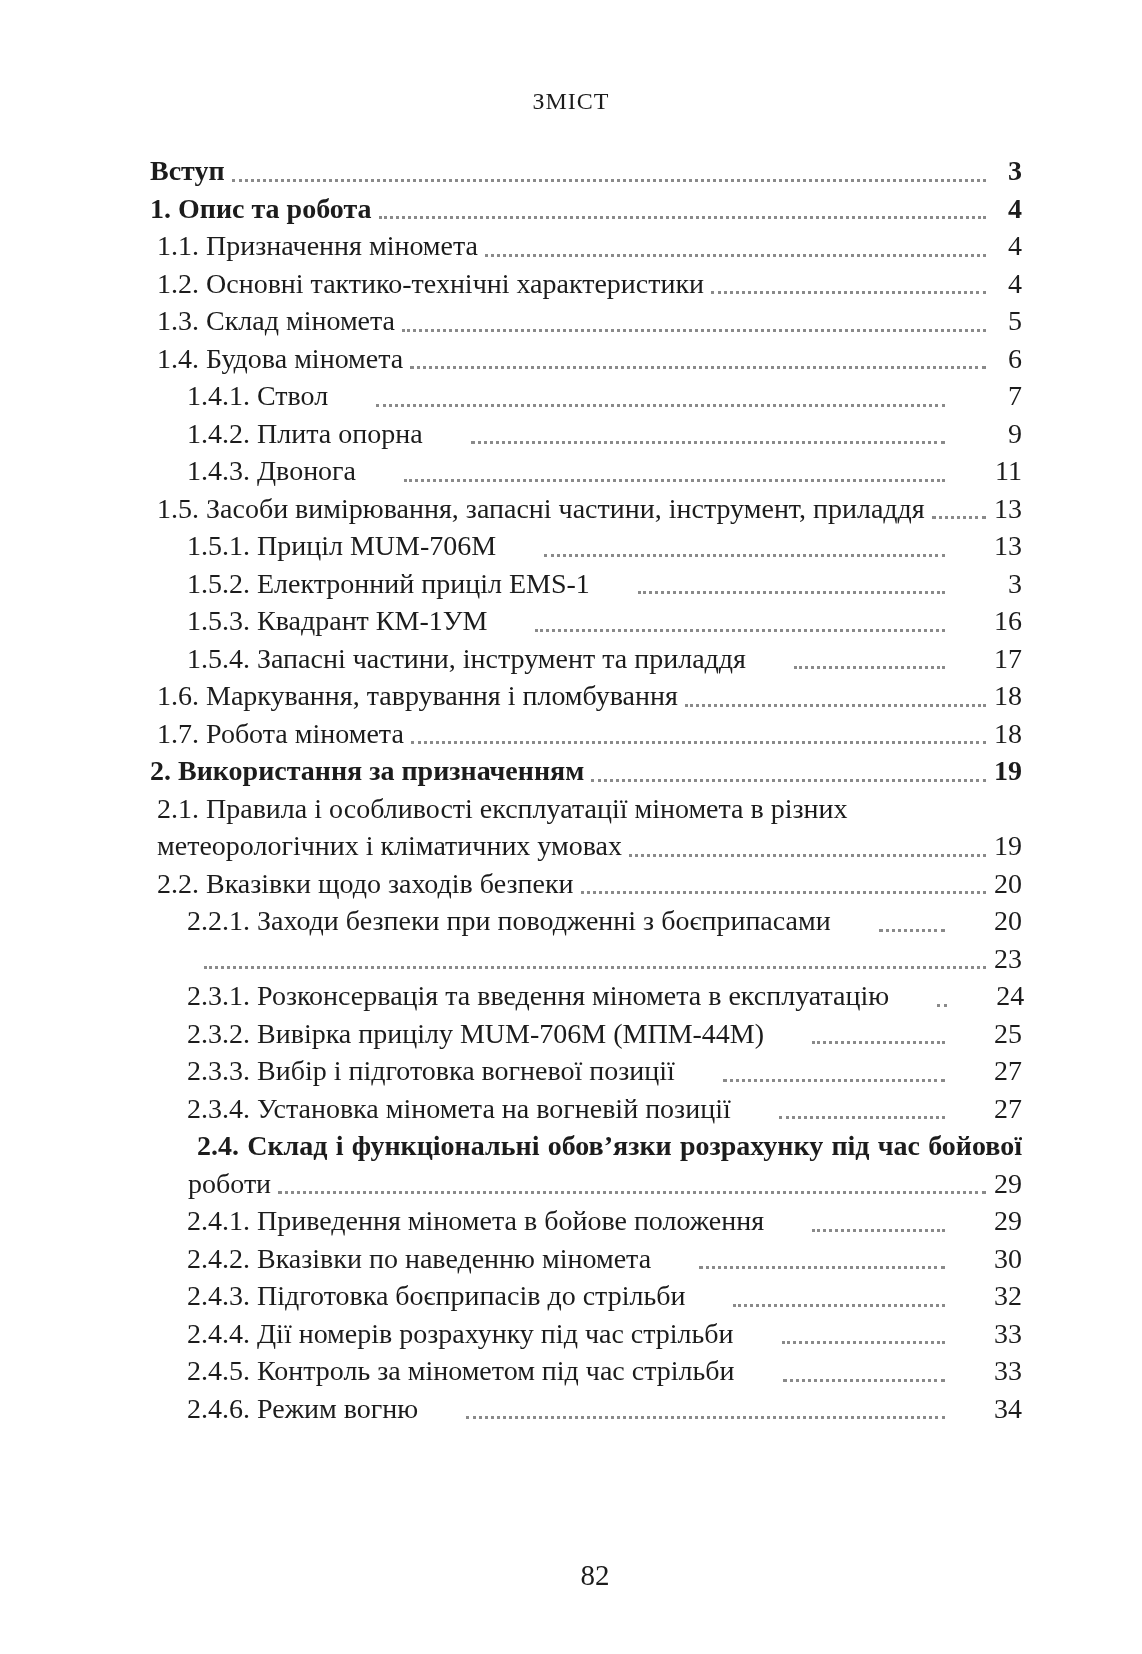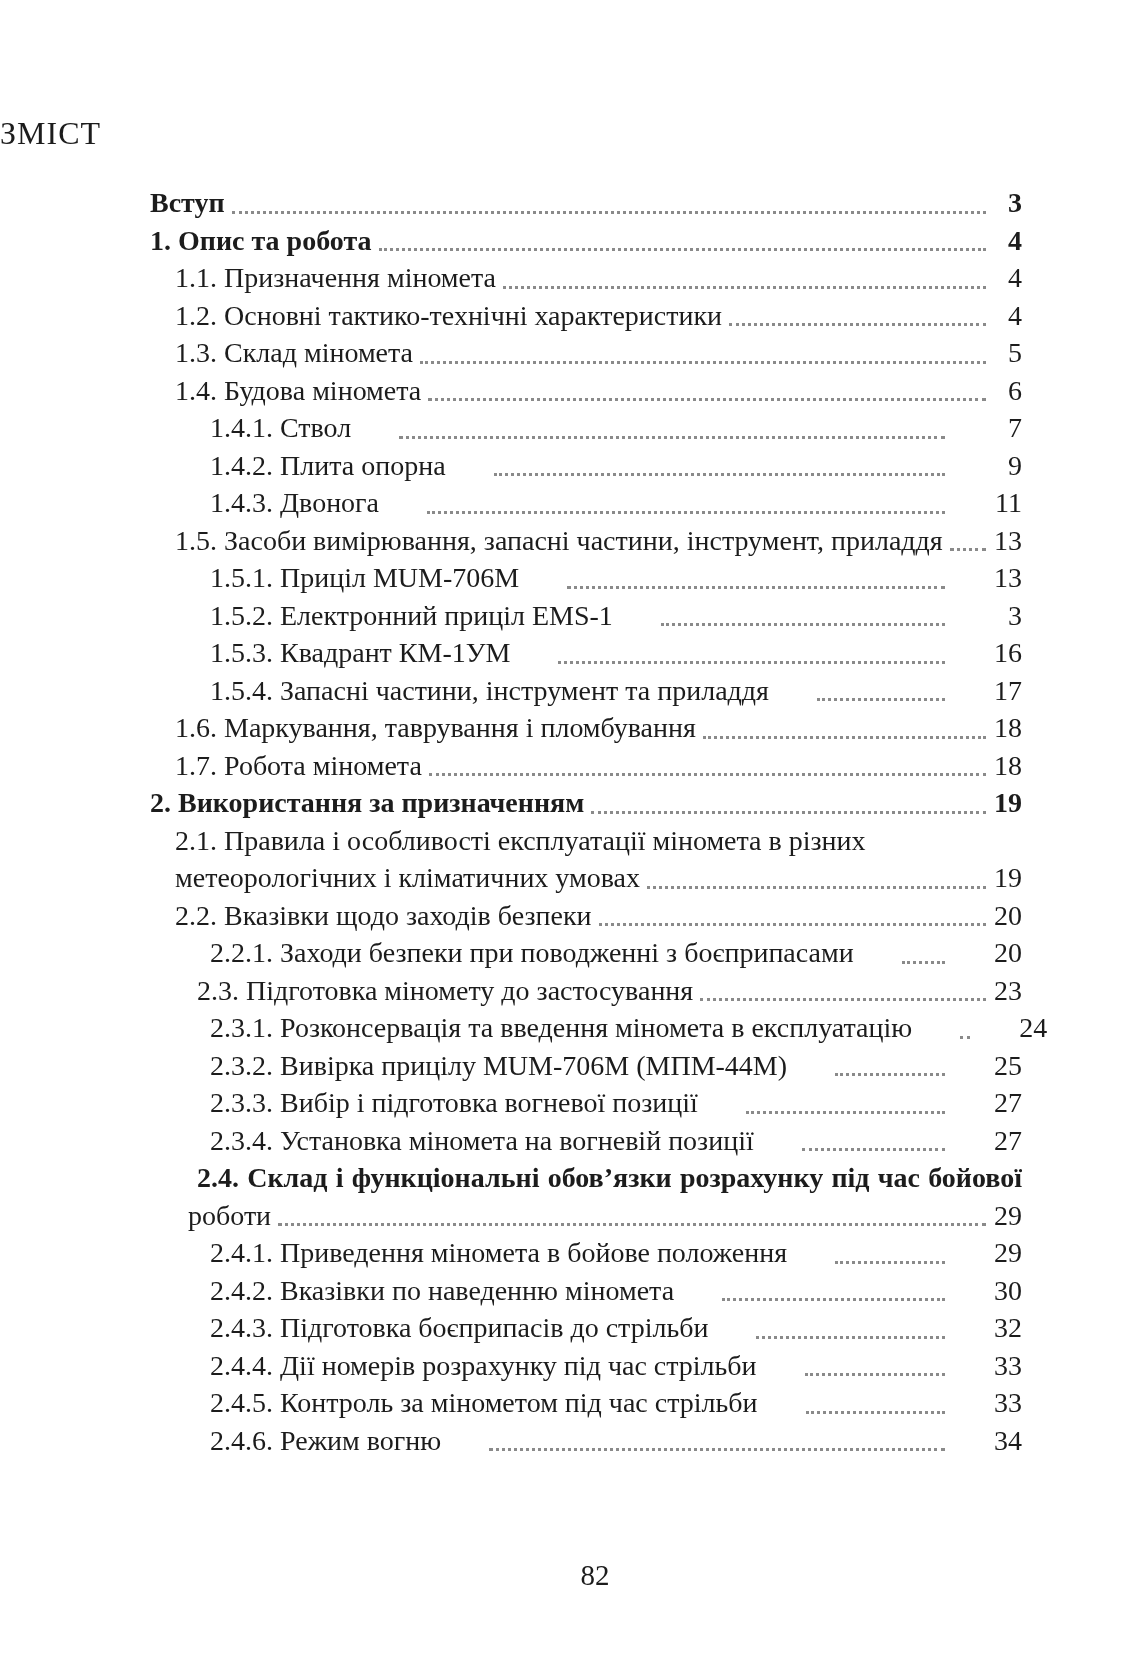--- a/index.html
+++ b/index.html
@@ -14,23 +14,23 @@
     color: #1c1c1c;
     overflow: hidden;
   }
   .page {
     position: relative;
     width: 1142px;
     height: 1654px;
     background: #ffffff;
   }
   .title {
-    padding-top: 113px;
-    text-align: left;
-    font-size: 32px;
+    padding-top: 81px;
+    text-align: center;
+    font-size: 24px;
     line-height: 40px;
     font-weight: 400;
     letter-spacing: 1px;
   }
   .toc {
     margin: 31px 120px 0 150px;
     width: 872px;
   }
   .row {
     display: flex;
@@ -47,24 +47,24 @@
     align-self: flex-end;
     margin: 0 2px 8px 7px;
     border-bottom: 3px dotted #8a8a8a;
     min-width: 10px;
   }
   .num {
     min-width: 34px;
     text-align: right;
   }
   .h   { font-weight: 700; }
-  .s1  { margin-left: 25px; }
+  .s1  { margin-left: 7px; }
   .s1x { margin-left: 47px; }
   .s1y { margin-left: 38px; }
-  .s2  { margin-left: 60px; gap: 41px; }
+  .s2  { margin-left: 37px; gap: 41px; }
   .entry2 .l1 {
     font-size: 28px;
     line-height: 37.5px;
     height: 37.5px;
     white-space: nowrap;
   }
   .entry2.justify .l1 {
     white-space: normal;
     text-align: justify;
     text-align-last: justify;
@@ -186,21 +186,20 @@
     <span class="lbl">2.2. Вказівки щодо заходів безпеки</span>
     <span class="leader"></span>
     <span class="num">20</span>
   </div>
       <div class="row s2">
     <span class="lbl">2.2.1. Заходи безпеки при поводженні з боєприпасами</span>
     <span class="leader"></span>
     <span class="num">20</span>
   </div>
       <div class="row s1x">
-    <span class="lbl">2.3. Підготовка міномету до застосування</span>
     <span class="leader"></span>
     <span class="num">23</span>
   </div>
       <div class="row s2">
     <span class="lbl">2.3.1. Розконсервація та введення міномета в експлуатацію</span>
     <span class="leader"></span>
     <span class="num">24</span>
   </div>
       <div class="row s2">
     <span class="lbl">2.3.2. Вивірка прицілу MUM-706M (МПМ-44М)</span>

